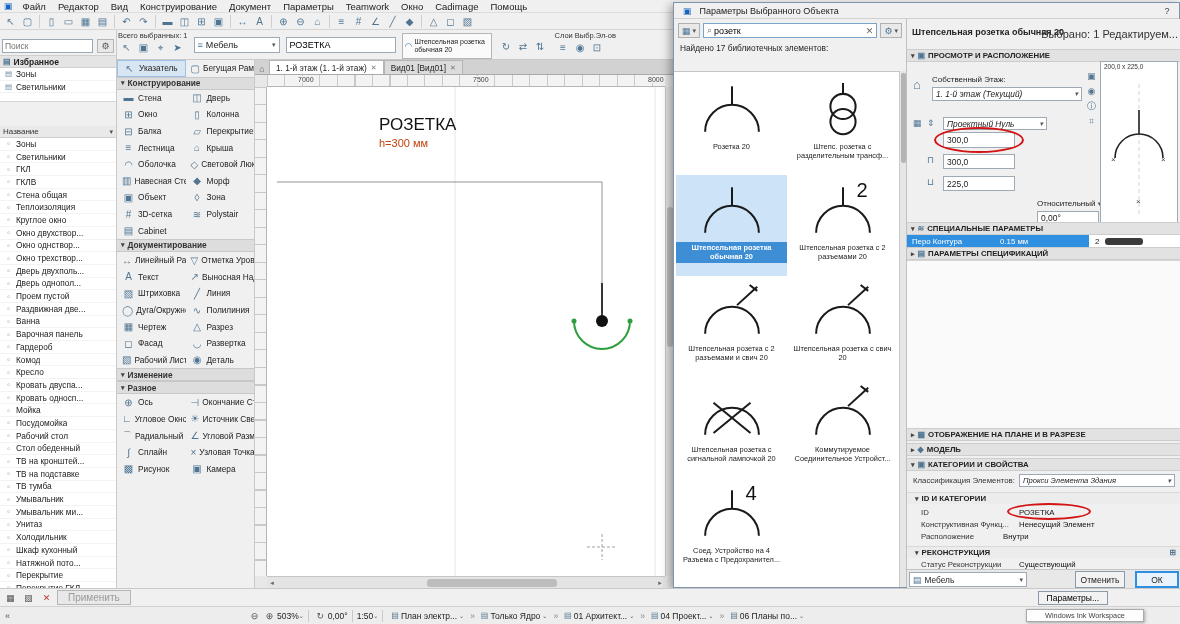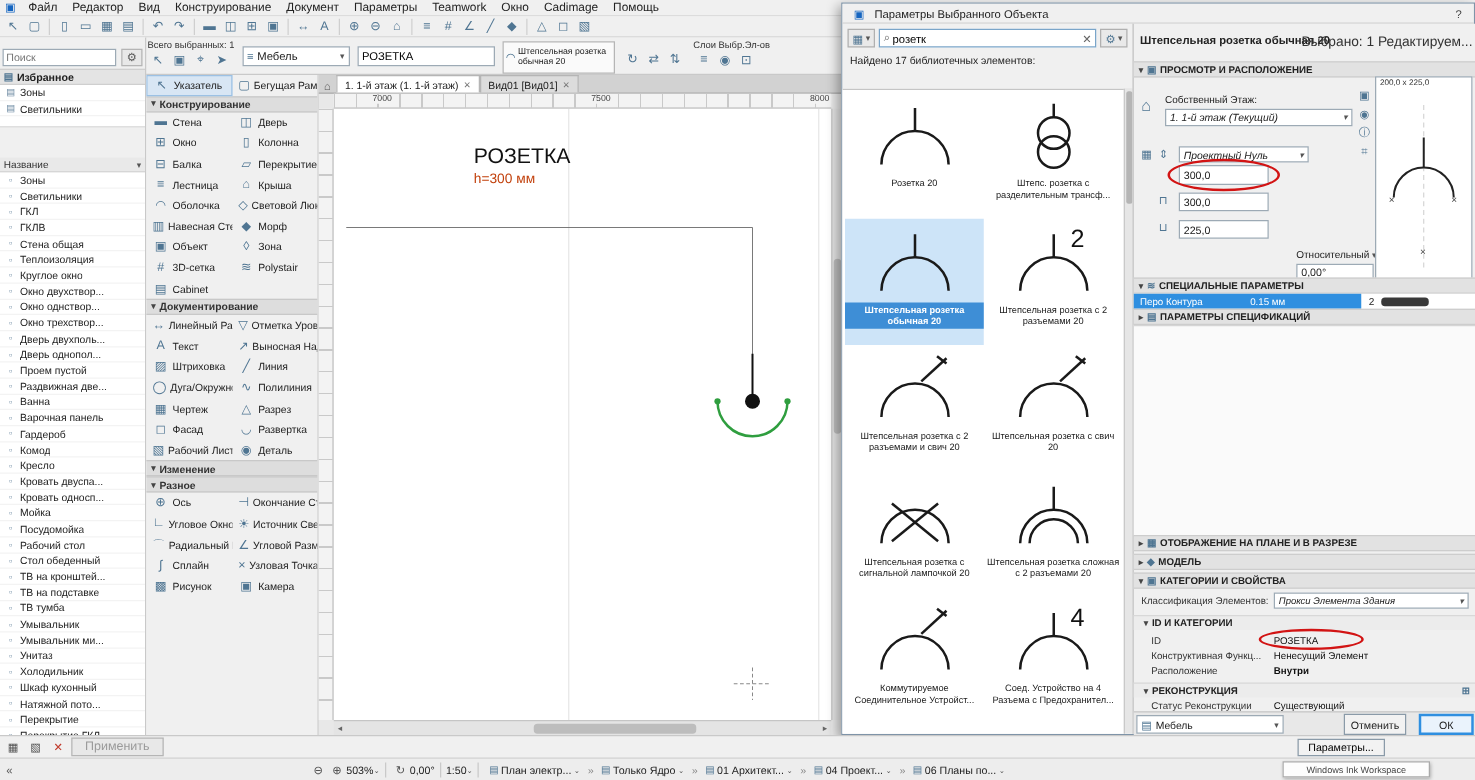--- a/index.html
+++ b/index.html
@@ -749,32 +749,20 @@
                   </g>
                 </svg>
               </div>
               <div class="libcap">Штепсельная розетка с сигнальной лампочкой 20</div>
             </div>
             <div class="libcell">
               <div class="libicon">
                 <svg viewBox="0 0 100 66" class="lib-svg">
                   <g fill="none" stroke="#1a1a1a" stroke-width="2.4">
                     <path d="M18 60 A32 32 0 0 1 82 60"></path>
-                    <path d="M27 60 A23 23 0 0 1 73 60"></path>
-                    <path d="M50 28 L50 6"></path>
-                  </g>
-                </svg>
-              </div>
-              <div class="libcap">Штепсельная розетка сложная с 2 разъемами 20</div>
-            </div>
-            <div class="libcell">
-              <div class="libicon">
-                <svg viewBox="0 0 100 66" class="lib-svg">
-                  <g fill="none" stroke="#1a1a1a" stroke-width="2.4">
-                    <path d="M18 60 A32 32 0 0 1 82 60"></path>
                     <path d="M56 26 L80 4"></path>
                     <path d="M71 2 L80 9"></path>
                   </g>
                 </svg>
               </div>
               <div class="libcap">Коммутируемое Соединительное Устройст...</div>
             </div>
             <div class="libcell">
               <div class="libicon">
                 <svg viewBox="0 0 100 66" class="lib-svg">
@@ -910,21 +898,21 @@
         <span>ID И КАТЕГОРИИ</span>
       </div>
       <div class="kvlabel" style="left:14px;top:489px;">ID</div>
       <div class="kvvalue" style="left:112px;top:489px;">РОЗЕТКА</div>
       <div class="redellipse" style="left:100px;top:484px;width:84px;height:17px;"></div>
 
       <div class="kvlabel" style="left:14px;top:501px;">Конструктивная Функц...</div>
       <div class="kvvalue" style="left:112px;top:501px;">Ненесущий Элемент</div>
 
       <div class="kvlabel" style="left:14px;top:513px;">Расположение</div>
-      <div class="kvvalue" style="left:112px;top:513px;font-weight:bold;">Внутри</div>
+      <div class="kvvalue" style="left:96px;top:513px;">Внутри</div>
 
       <div class="subhead" style="top:527px;">
         <span class="chev">▾</span>
         <span>РЕКОНСТРУКЦИЯ</span>
         <span style="margin-left:auto;margin-right:6px;color:#4f7592;">⊞</span>
       </div>
       <div class="kvlabel" style="left:14px;top:541px;">Статус Реконструкции</div>
       <div class="kvvalue" style="left:112px;top:541px;">Существующий</div>
 
       <div id="dlg-bottom">

